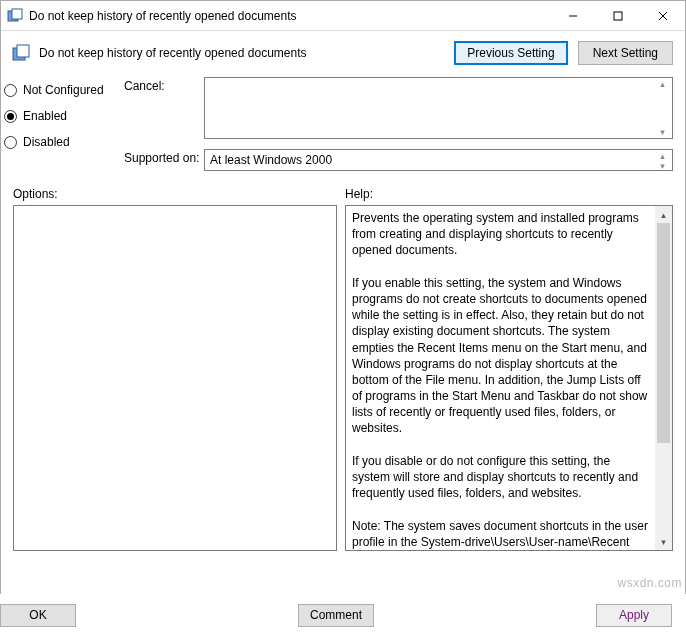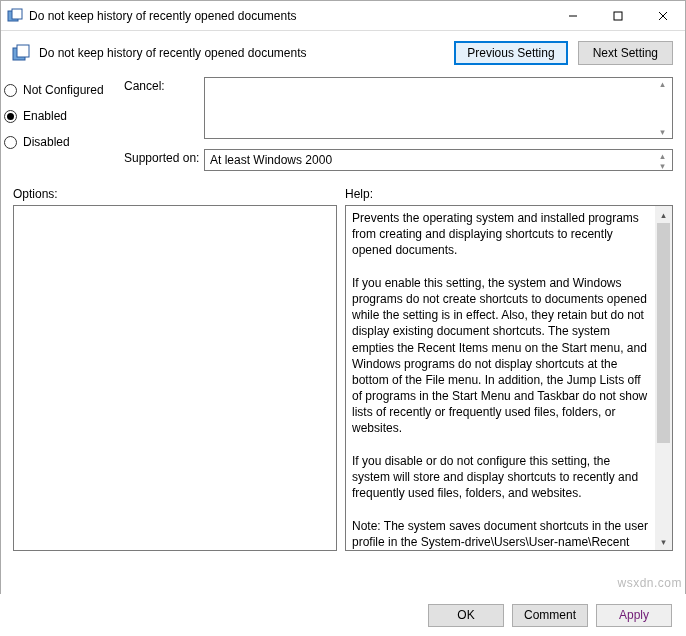--- a/index.html
+++ b/index.html
@@ -126,21 +126,21 @@
     width:17px;background:#f0f0f0;
     display:flex;flex-direction:column;
   }
   .vscroll .arrow{height:17px;display:flex;align-items:center;justify-content:center;font-size:9px;color:#555;}
   .vscroll .track{flex:1;position:relative;}
   .vscroll .thumb{position:absolute;left:2px;right:2px;top:0;height:220px;background:#cdcdcd;}
   .footer {
     position:absolute;
     bottom:0;left:0;right:0;
     height:42px;
-    display:flex;justify-content:flex-end;align-items:center;
+    display:flex;justify-content:space-between;align-items:center;
     padding-right:14px;
     gap:8px;
     background:#fff;
   }
   .footer .btn {
     width:76px;height:23px;
     border:1px solid #adadad;background:#e1e1e1;
     font:inherit;cursor:pointer;
   }
   .footer .btn.disabled{color:#701a75;background:#efefef;}

